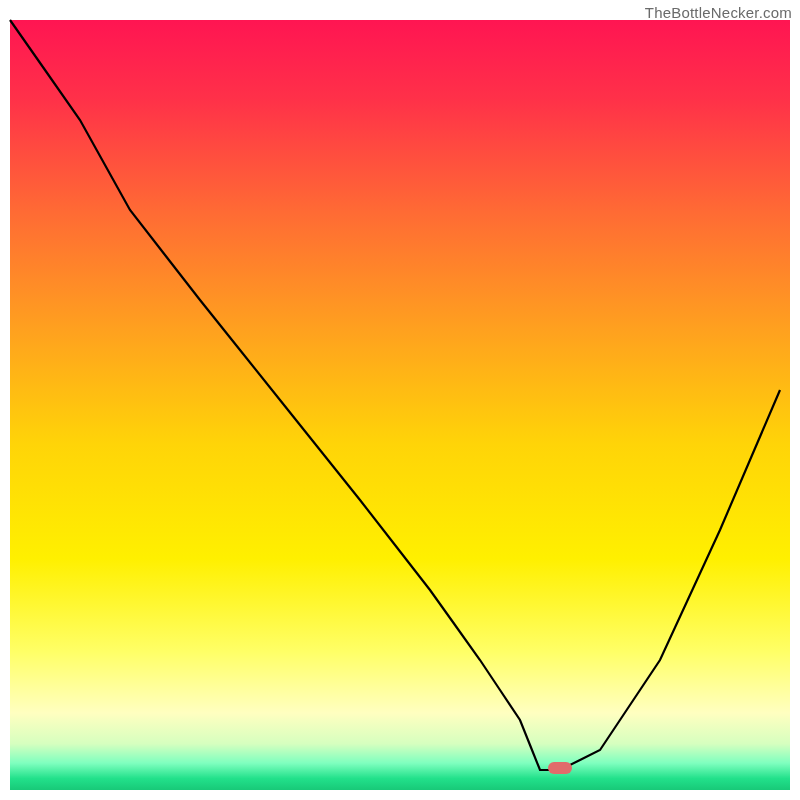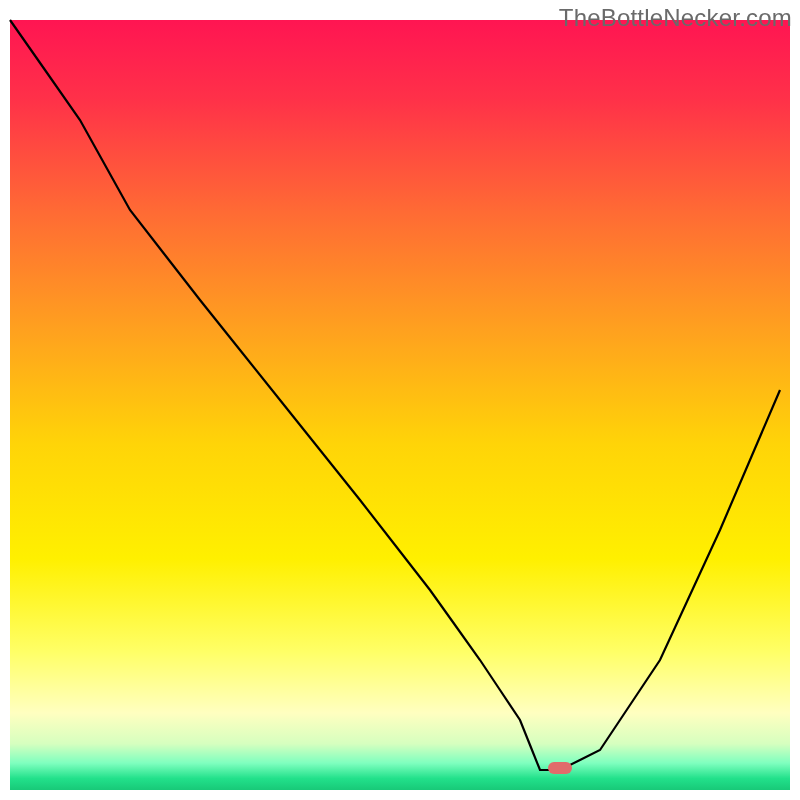--- a/index.html
+++ b/index.html
@@ -14,21 +14,21 @@
   .chart-container {
     position: relative;
     width: 800px;
     height: 800px;
   }
   .watermark {
     position: absolute;
     top: 4px;
     right: 8px;
     color: #6a6a6a;
-    font-size: 24px;
+    font-size: 15px;
     font-weight: 500;
     letter-spacing: 0.2px;
     z-index: 10;
     user-select: none;
   }
   svg {
     position: absolute;
     left: 0;
     top: 0;
   }

